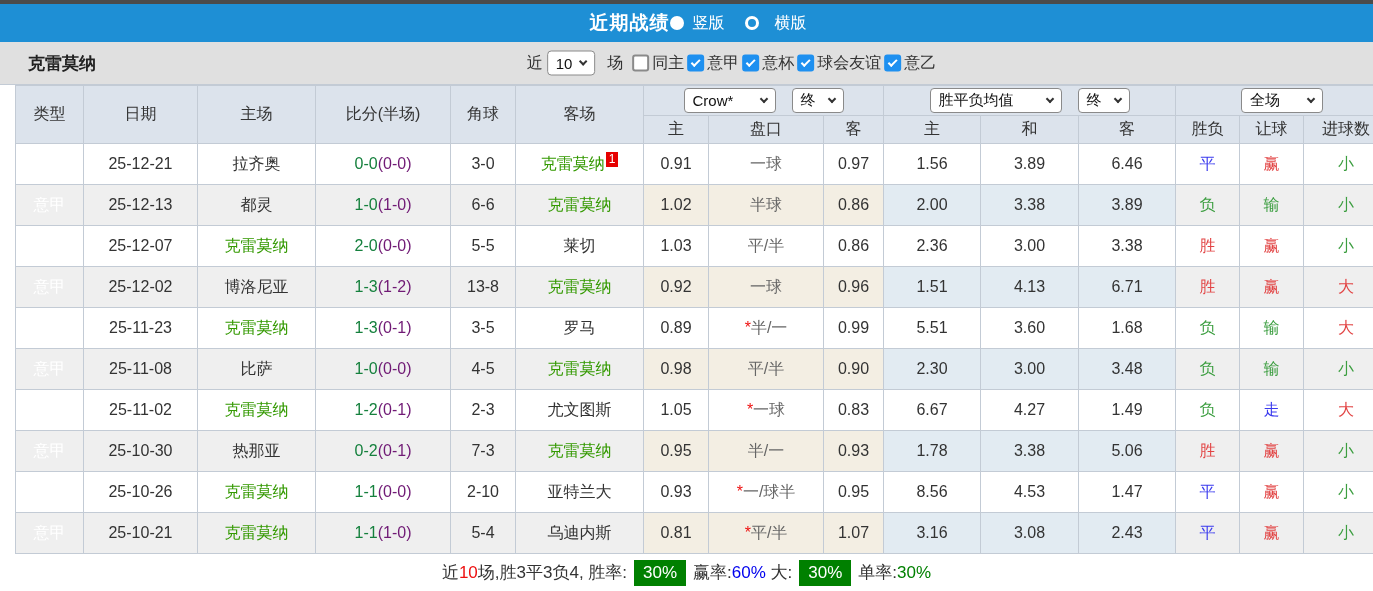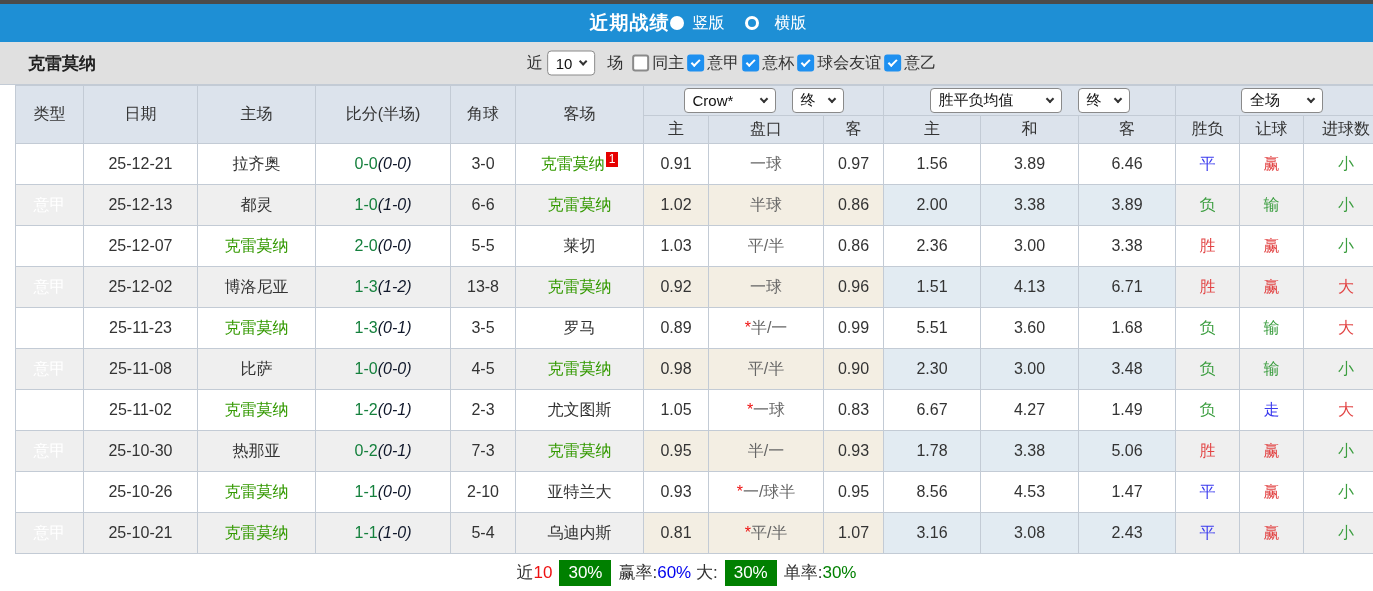--- a/index.html
+++ b/index.html
@@ -46,21 +46,21 @@
   tbody tr:nth-child(odd) td { background:#fff; }
   tbody tr:nth-child(even) td { background:#EFEFEF; }
   tbody td.cream { background:#FAF6ED; }
   tbody tr:nth-child(even) td.cream { background:#F3EEE3; }
   tbody td.lblue { background:#EAF3F9; }
   tbody tr:nth-child(even) td.lblue { background:#E2EBF2; }
   tbody td.league { background:#1787E8; color:#fff; cursor:pointer; }
 
   .teamgreen { color:#339900; cursor:pointer; }
   .score .ft { color:#15803d; }
-  .score .ht { color:#0f172a;font-style:italic; }
+  .score .ht { color:#701a75; }
   .badge1 { background:#E60000; color:#fff; font-size:12px; line-height:15px; padding:0 3px; margin-left:1px; display:inline-block; vertical-align:super; }
   .star { color:#EE1111; }
   td.handicap-cell { color:#666; }
   .c-red { color:#E24444; }
   .c-green { color:#3C9E40; }
   .c-blue { color:#3A3AEE; }
 
   
   .footer { height:37px; display:flex; align-items:center; justify-content:center; font-size:17px; background:#fff; }
   .footer span { white-space:pre; }
@@ -383,20 +383,21 @@
     <td class="res-result c-blue">平</td>
     <td class="res-handicap c-red">赢</td>
     <td class="res-goals c-green">小</td>
   </tr>
 </tbody>
   </table>
 
   <div class="footer">
       <span class="seg-dark">近</span>
       <span class="seg-red">10</span>
+      <span class="seg-dark">场,胜3平3负4, 胜率:</span>
       <span class="seg-badge">30%</span>
       <span class="seg-dark">赢率:</span>
       <span class="seg-blue">60%</span>
       <span class="seg-dark"> 大:</span>
       <span class="seg-badge">30%</span>
       <span class="seg-dark">单率:</span>
       <span class="seg-green">30%</span>
     </div>
 
 </div>

